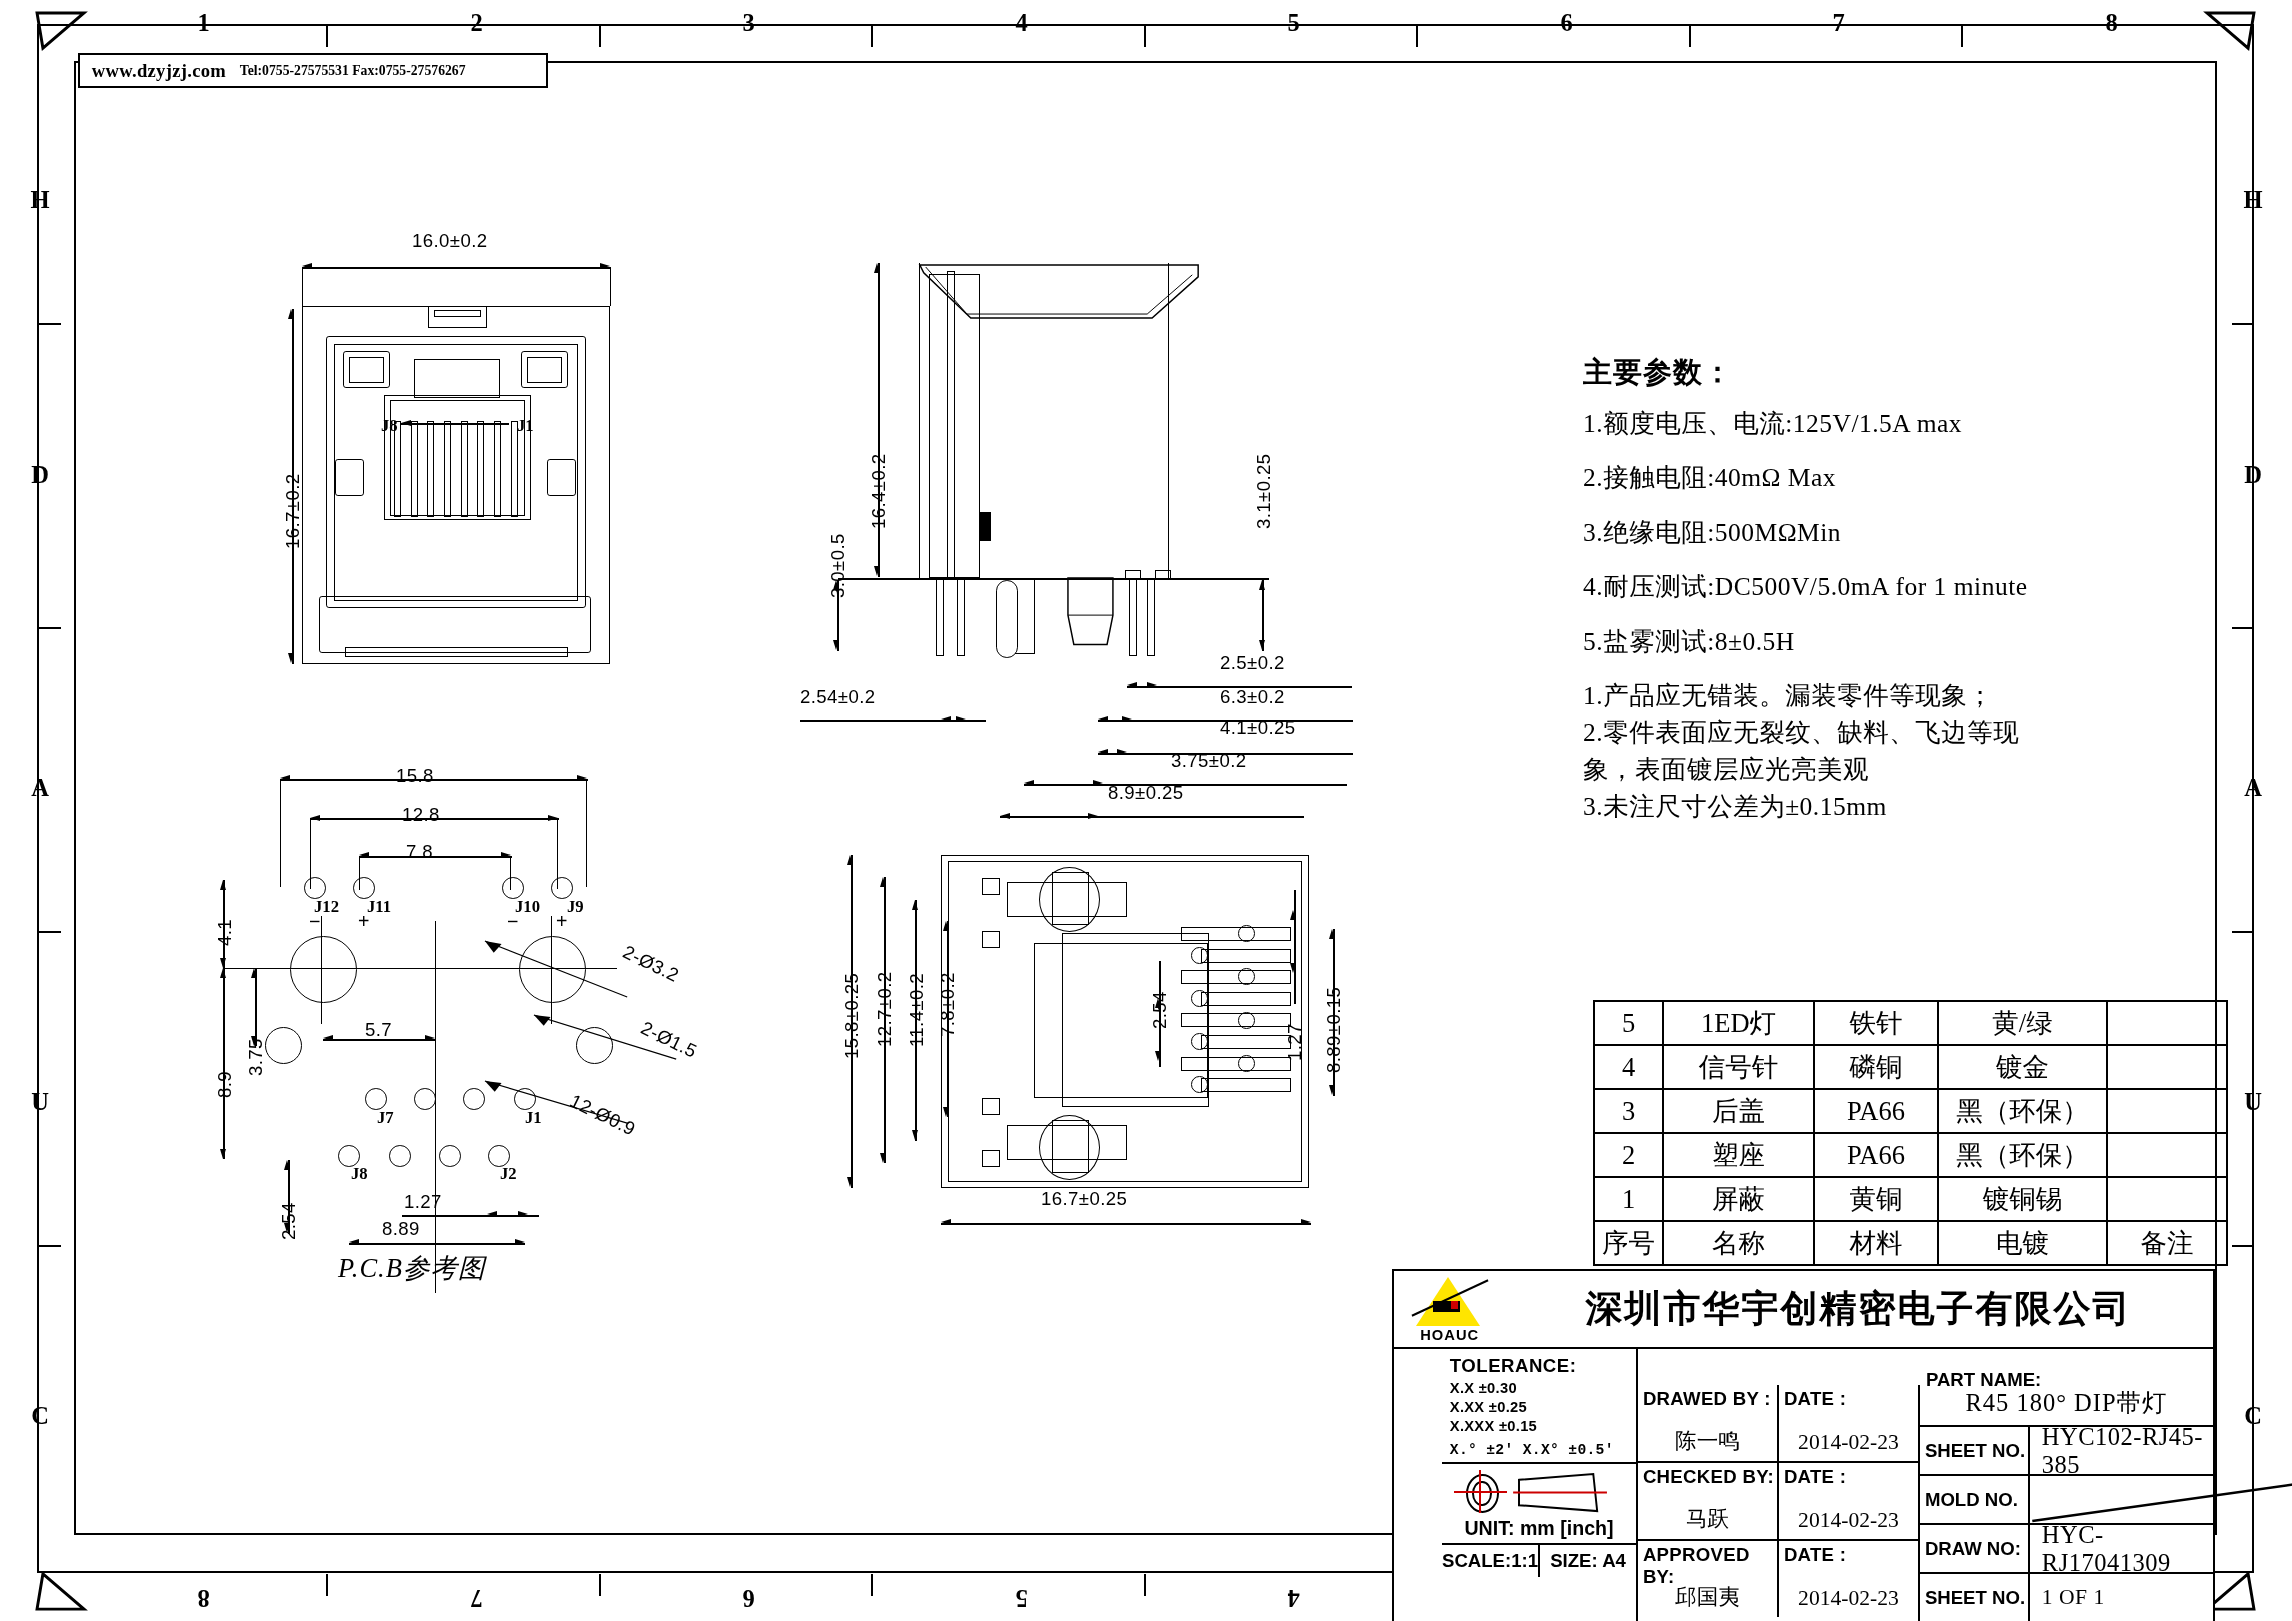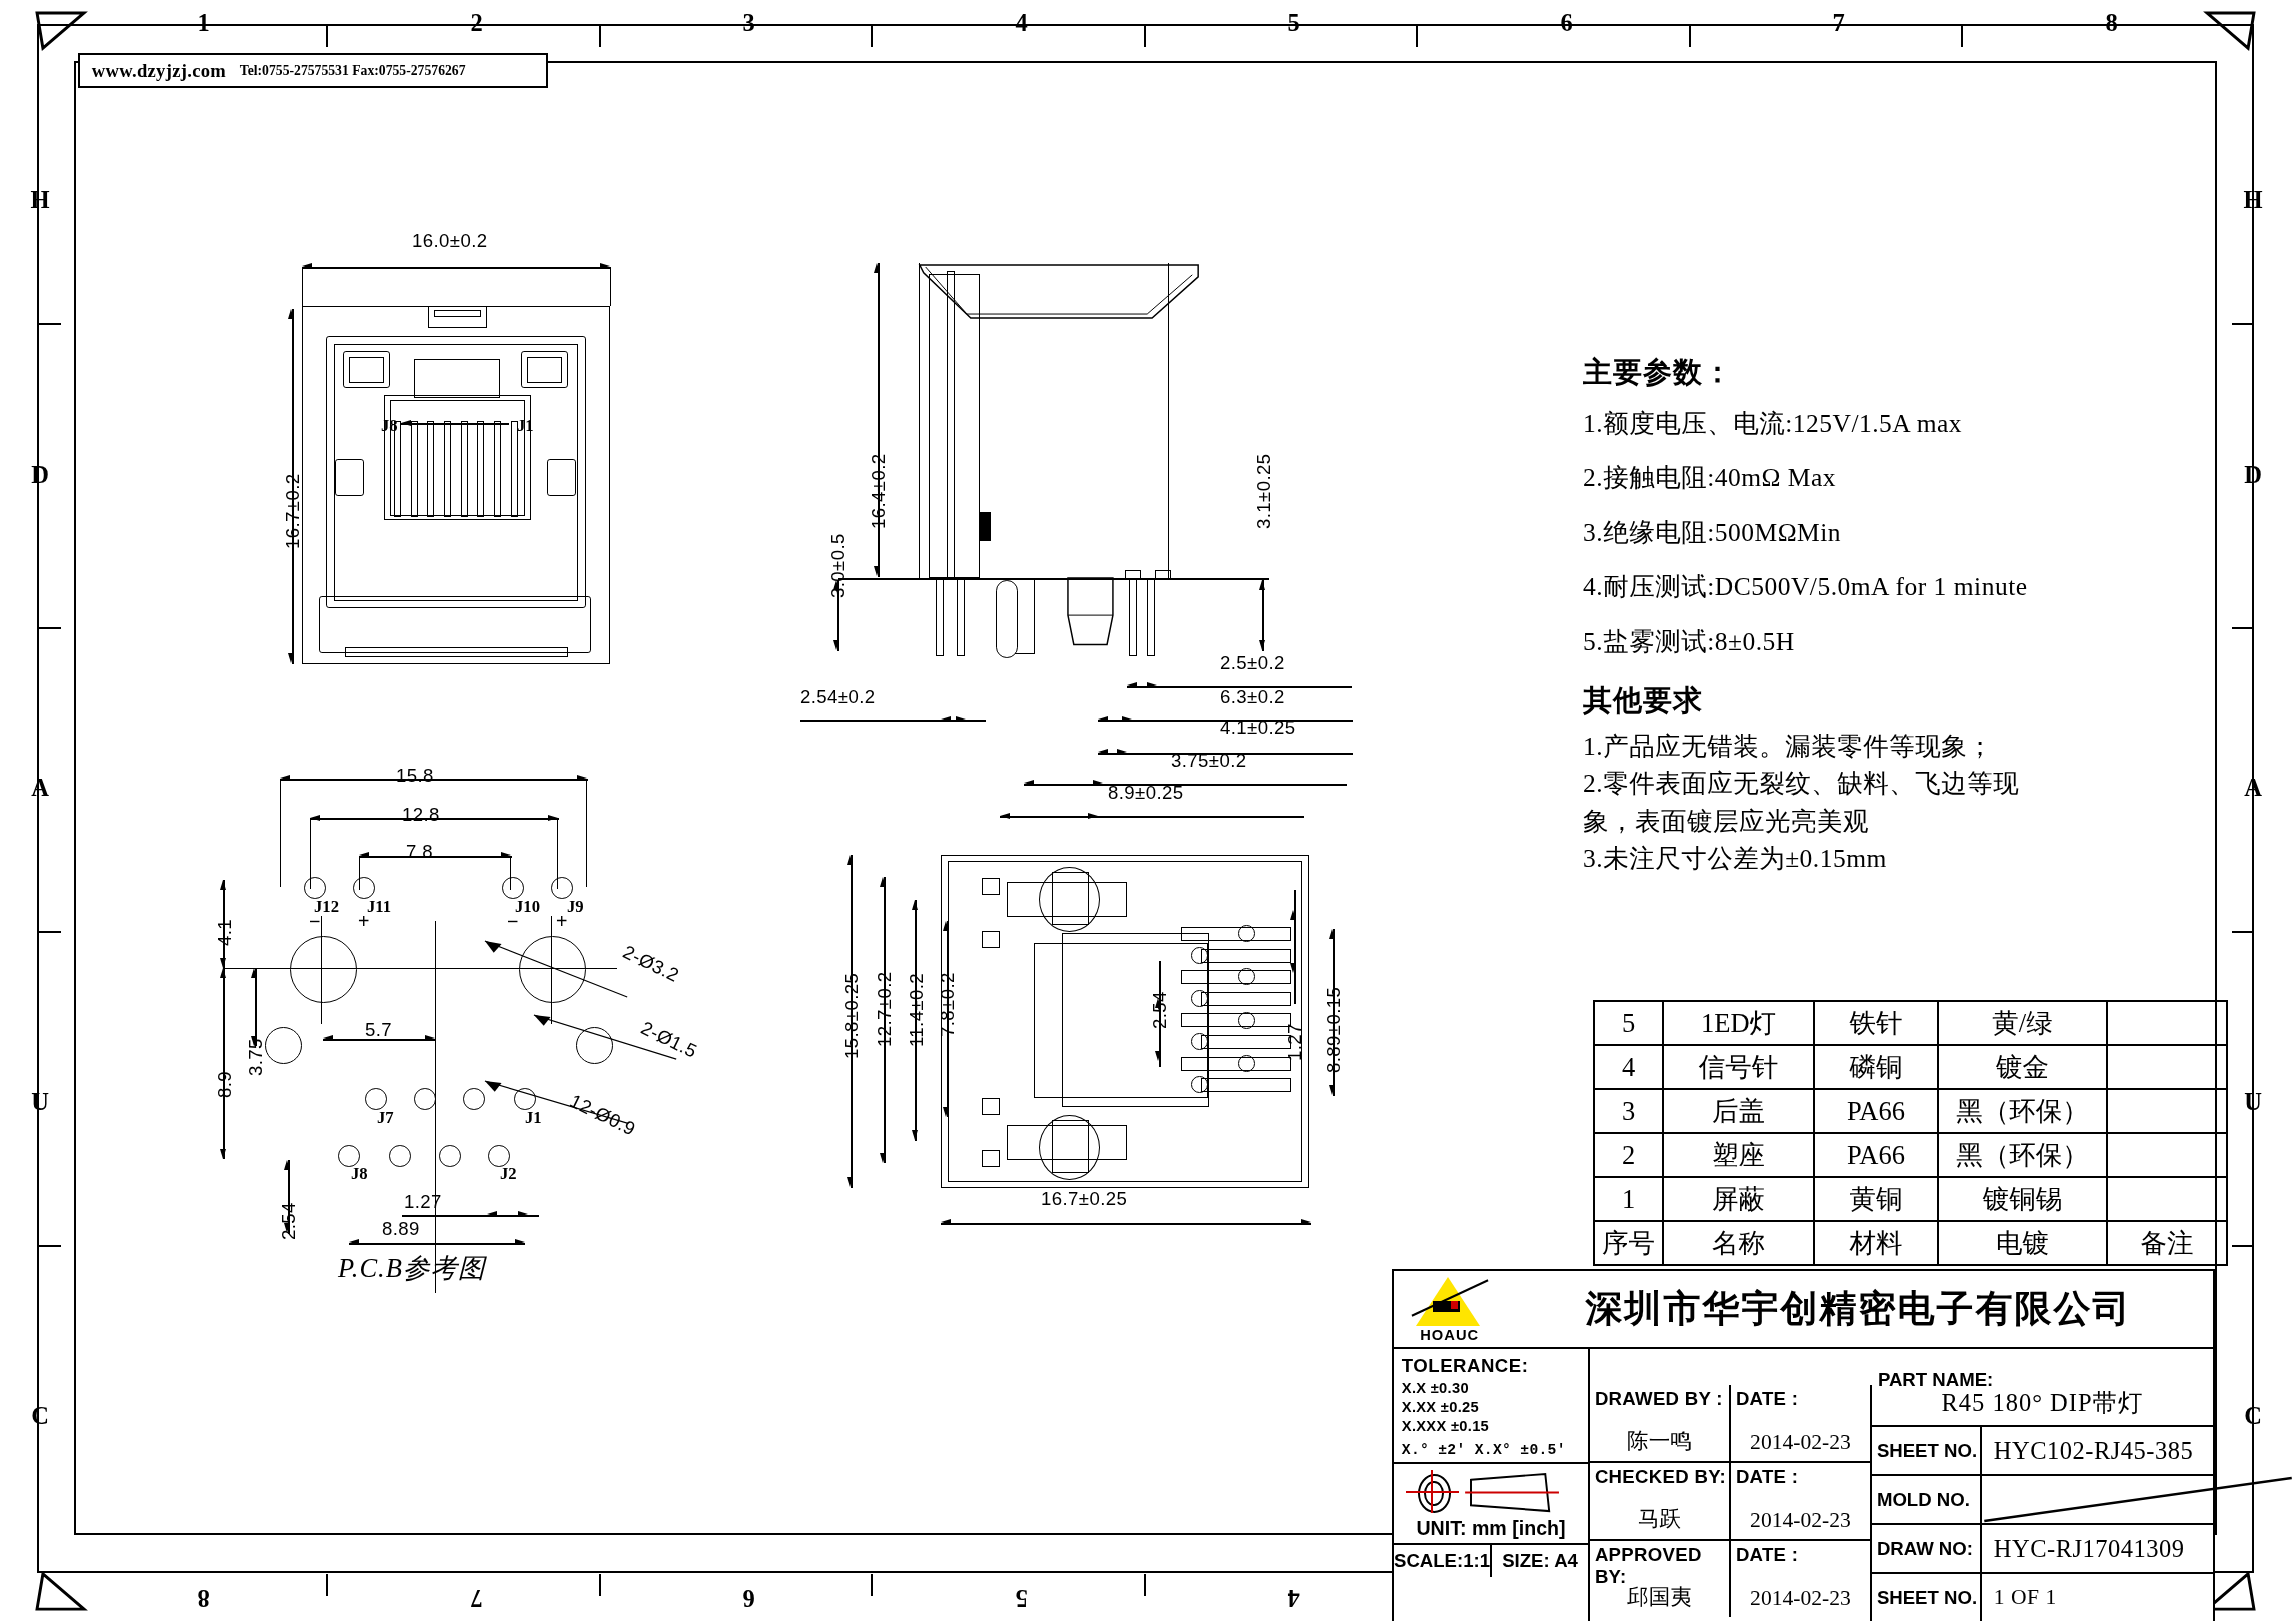--- a/index.html
+++ b/index.html
@@ -61,21 +61,21 @@
   
   .tb{position:absolute;left:1392px;top:1269px;width:823px;border:2.9px solid #000;box-sizing:border-box;background:#fff;}
   .tb-company{display:flex;align-items:center;border-bottom:2.9px solid #000;height:76px;}
   .logo{width:110px;height:71px;position:relative;flex:0 0 110px;}
   .logo .tri{position:absolute;left:21.6px;top:3.9px;width:0;height:0;border-left:32px solid transparent;border-right:32px solid transparent;border-bottom:49px solid #ffe500;}
   .logo .slash{position:absolute;left:13.7px;top:23.5px;width:84px;height:2px;background:#000;transform:rotate(-25deg);}
   .logo .mark{position:absolute;left:39px;top:27.4px;width:27.4px;height:10.8px;background:#000;}
   .logo .dot{position:absolute;left:57px;top:27.4px;width:6.9px;height:7.8px;background:#cc0000;}
   .logo .lname{position:absolute;left:15.7px;top:53px;width:80px;text-align:center;font-family:"Liberation Sans",sans-serif;font-size:14.7px;font-weight:bold;letter-spacing:1px;}
   .tb-company .cname{flex:1;text-align:center;font-family:"Liberation Serif",serif;font-size:37px;font-weight:bold;letter-spacing:2px;}
-  .tb-body{display:flex;}
+  .tb-body{display:flex;padding-left:48px;}
   .tb-left{width:196px;border-right:2.9px solid #000;box-sizing:border-box;}
   .tol{padding:5.9px 0 3.9px 7.8px;border-bottom:2.9px solid #000;}
   .tol .h{font-family:"Liberation Sans",sans-serif;font-size:18.6px;font-weight:bold;letter-spacing:0.5px;}
   .tol .r{font-family:"Liberation Sans",sans-serif;font-size:14.7px;font-weight:bold;margin-top:2.9px;letter-spacing:0.3px;}
   .tol .r2{font-family:Liberation Mono, monospace;font-size:14.7px;font-weight:bold;margin-top:8.8px;letter-spacing:0.3px;}
   .unitcell{border-bottom:2.9px solid #000;padding:3.9px 0 2.9px 0;text-align:center;}
   .projsym{height:47px;position:relative;}
   .projsym .circ{position:absolute;left:23.5px;top:5.9px;width:29px;height:35px;border:2.5px solid #000;border-radius:50%;}
   .projsym .circ2{position:absolute;left:30px;top:12.7px;width:15.7px;height:21.6px;border:2px solid #000;border-radius:50%;}
   .projsym .hl{position:absolute;left:11.8px;top:22.5px;width:53px;height:2px;background:#cc0000;}
@@ -506,21 +506,20 @@
     <div class="arrowR" style="left:1301px;top:1219px;"></div>
   </div>
 
   <div class="specs">
     <div class="spec-title">主要参数：</div>
     <div class="spec-item">1.额度电压、电流:125V/1.5A max</div>
     <div class="spec-item">2.接触电阻:40mΩ  Max</div>
     <div class="spec-item">3.绝缘电阻:500MΩMin</div>
     <div class="spec-item">4.耐压测试:DC500V/5.0mA for 1 minute</div>
     <div class="spec-item">5.盐雾测试:8±0.5H</div>
-    <div class="other-title">其他要求</div>
     <div class="other-item">1.产品应无错装。漏装零件等现象；</div>
     <div class="other-item">2.零件表面应无裂纹、缺料、飞边等现</div>
     <div class="other-item">象，表面镀层应光亮美观</div>
     <div class="other-item">3.未注尺寸公差为±0.15mm</div>
   </div>
 
   <table class="bom">
     <tbody>
         <tr>
       <td class="c0">5</td>

